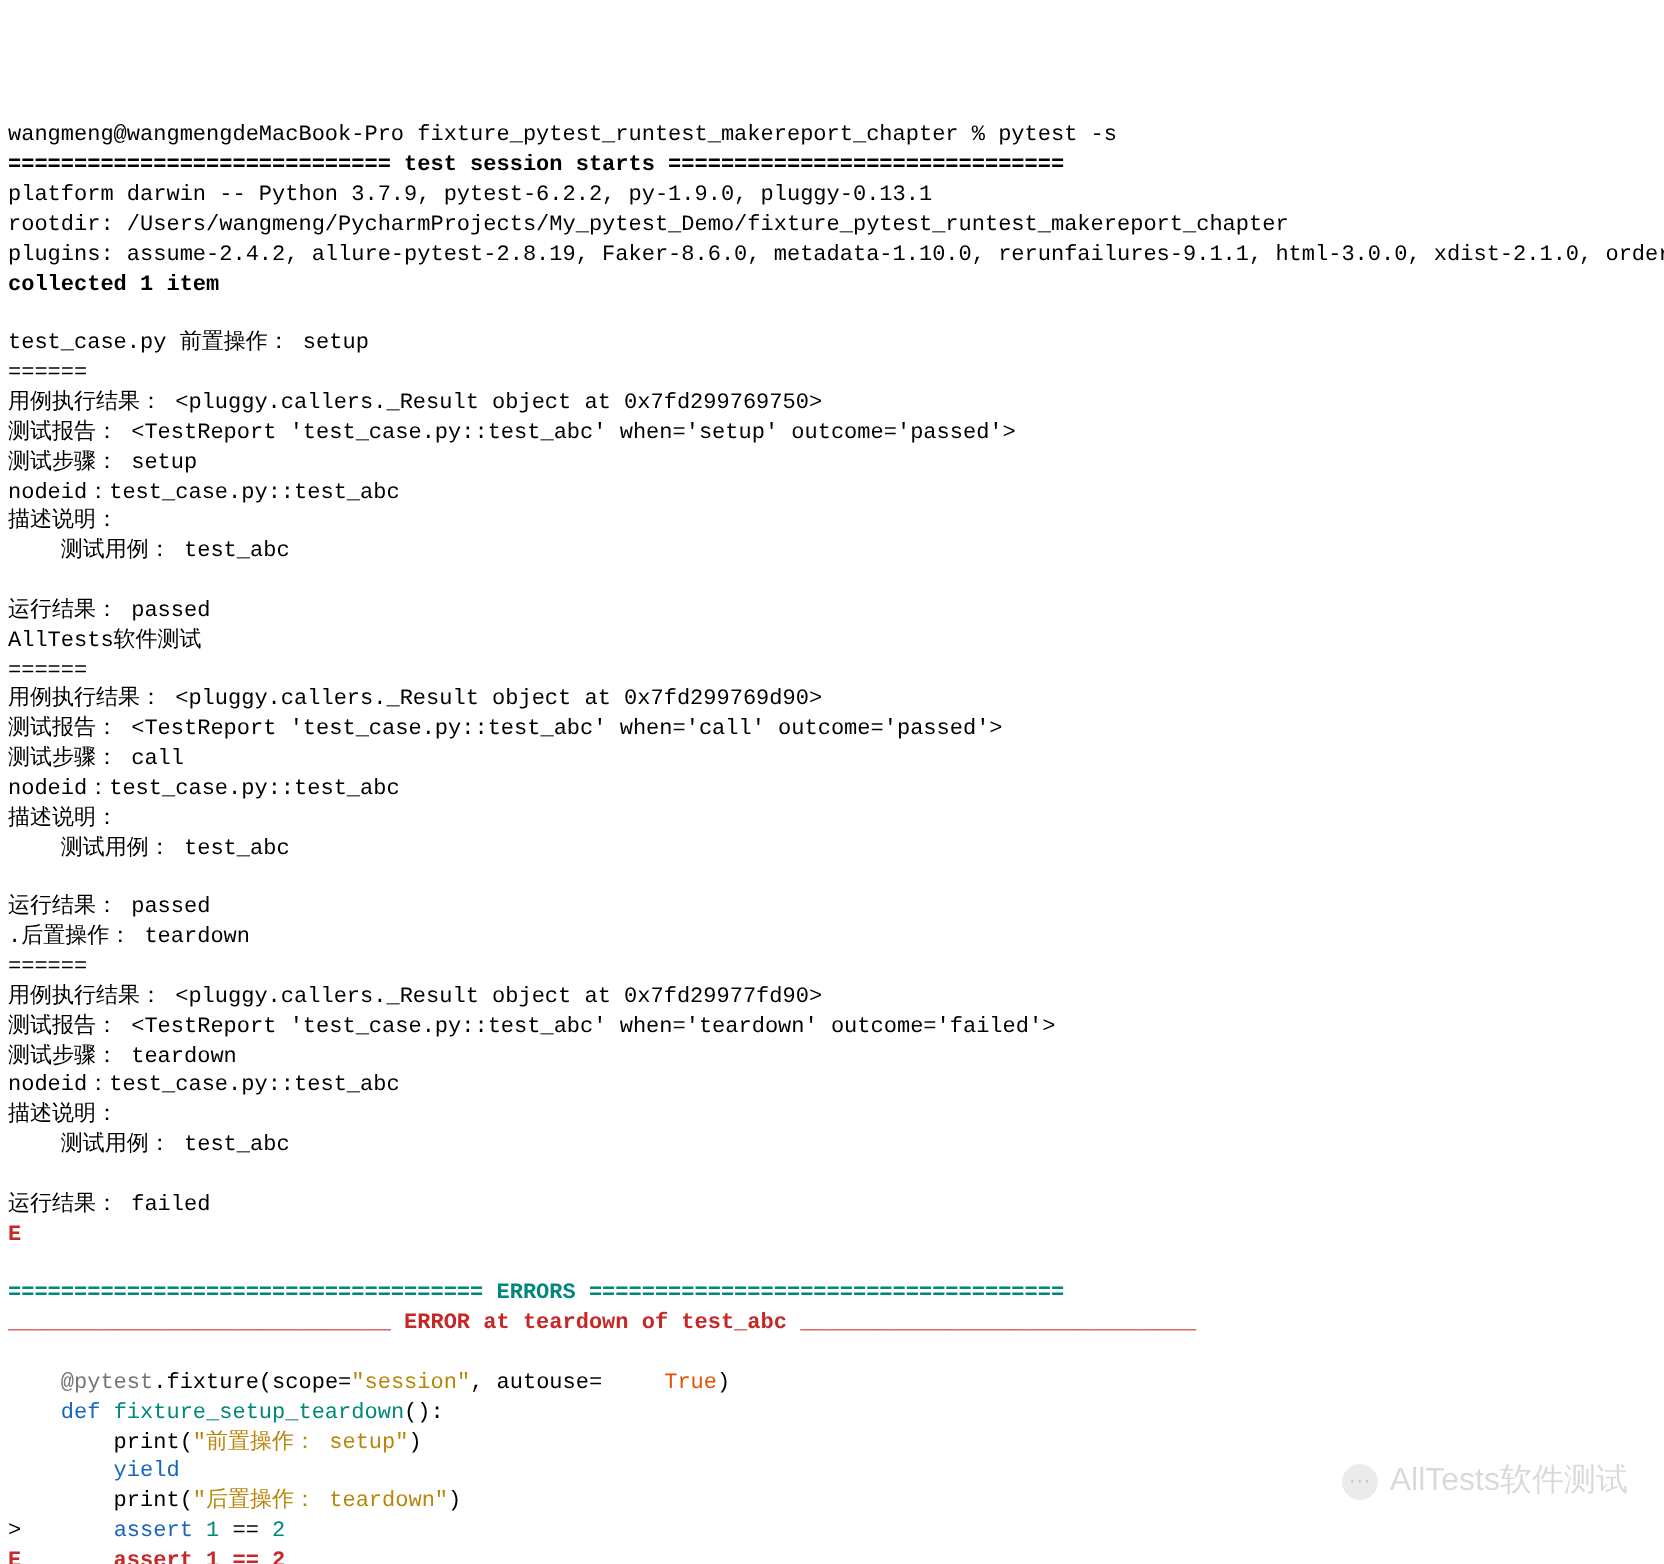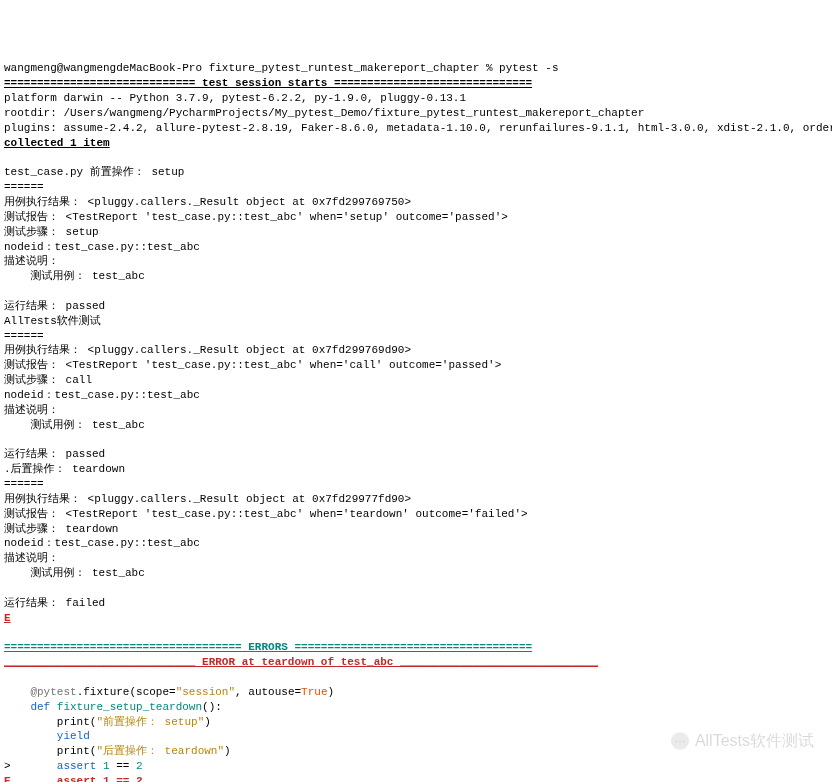--- a/index.html
+++ b/index.html
@@ -10,26 +10,26 @@
     background: #ffffff;
     color: #000000;
     width: 832px;
     height: 782px;
     overflow: hidden;
     position: relative;
     padding: 2px 4px;
     white-space: pre;
   }
   .line { display: block; }
-  .bold { font-weight: 700; text-decoration: underline; }
+  .bold { font-weight: 700; }
   .red { color: #c62828; }
   .teal { color: #00897b; }
   .blue { color: #1565c0; }
   .yellow { color: #b8860b; }
-  .orange { color: #e65100; }
+  .orange { color: #e65100; margin-left: 31px; }
   .grey { color: #757575; text-align: center; }
   .watermark {
     position: absolute;
     right: 18px;
     bottom: 30px;
     color: rgba(0,0,0,0.15);
     font-family: sans-serif;
     font-size: 16px;
     display: flex;
     align-items: center;

